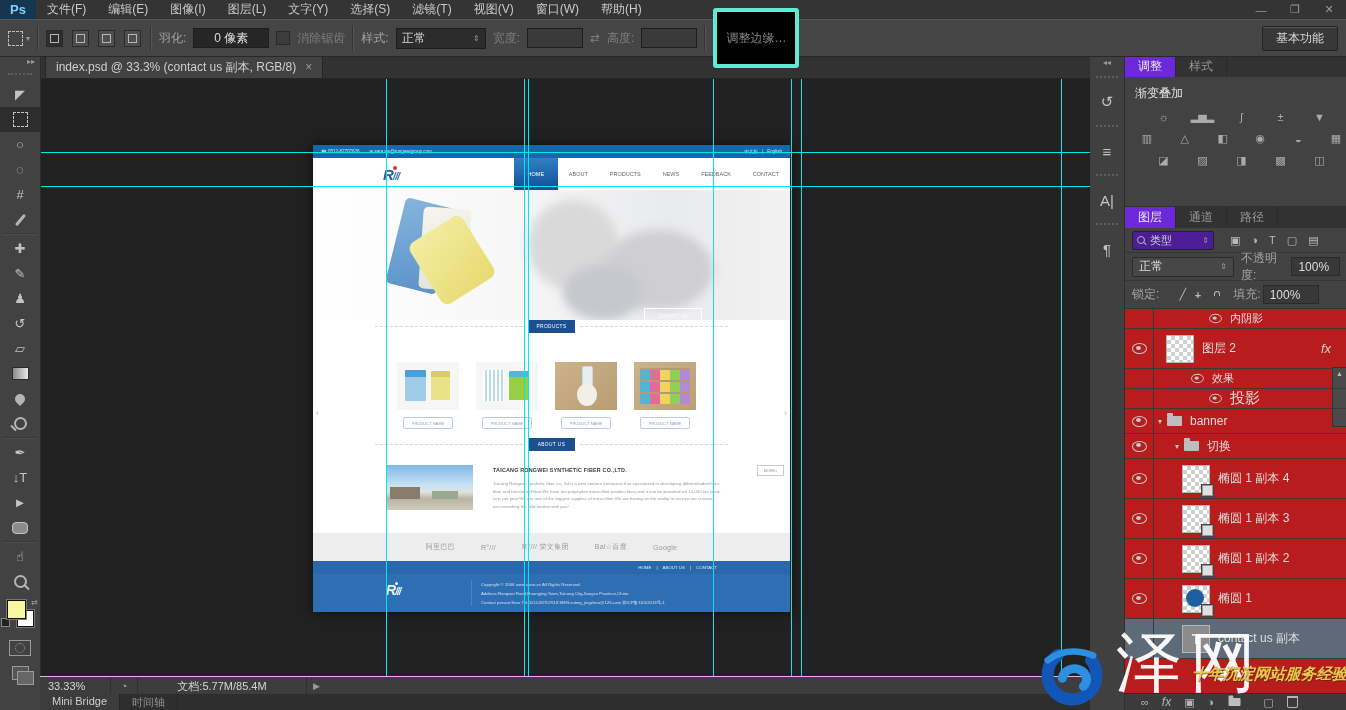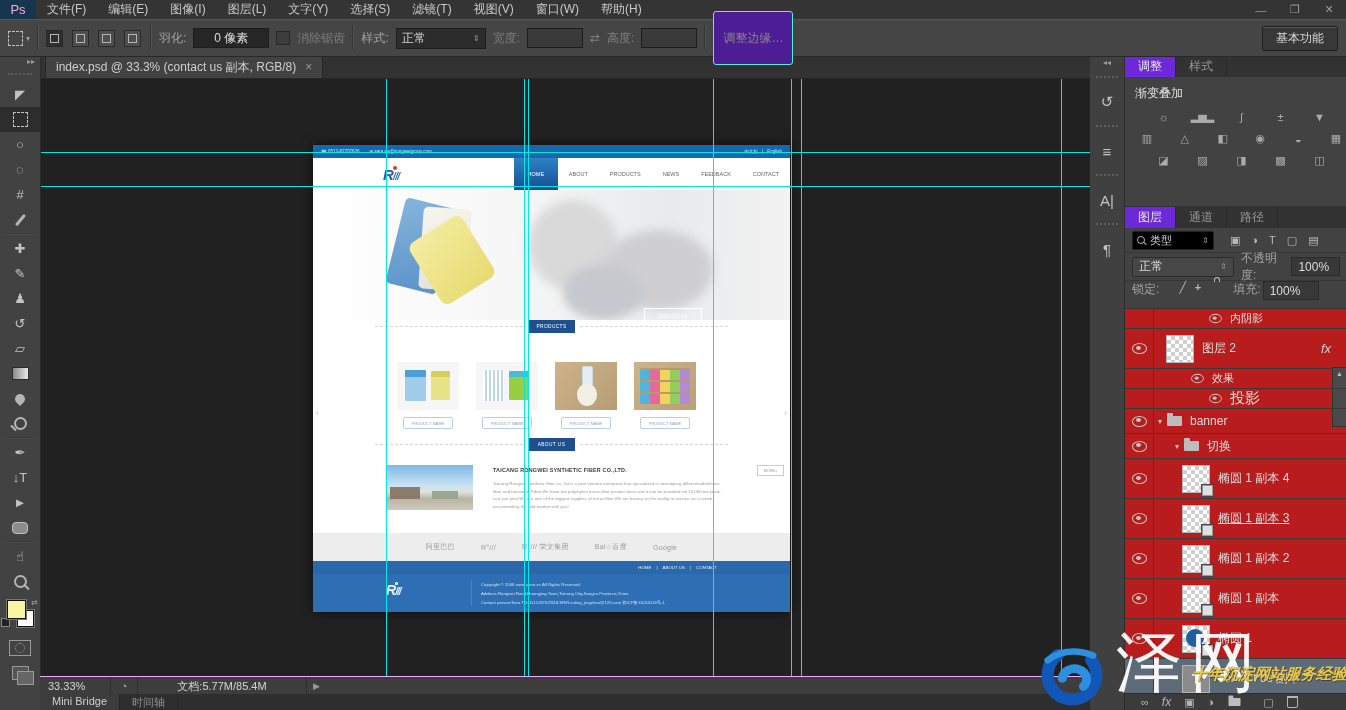--- a/index.html
+++ b/index.html
@@ -1,37 +1,37 @@
 <!DOCTYPE html>
 <html><head>
 <meta charset="utf-8">
 <style>
   html,body{margin:0;padding:0}
   body{width:1346px;height:710px;position:relative;overflow:hidden;background:#282828;
        font-family:"Liberation Sans","DejaVu Sans",sans-serif;color:#c9c9c9;-webkit-font-smoothing:antialiased}
   
   .menubar{position:absolute;left:0;top:0;right:0;height:19px;background:#343434;display:flex;align-items:center;font-size:12px;z-index:5}
-  .ps-logo{width:36px;height:19px;background:#15364e;color:#f9a8d4;font-weight:normal;display:flex;align-items:center;justify-content:center;font-size:13px}
+  .ps-logo{width:36px;height:19px;background:#15364e;color:#7dd3fc;font-weight:bold;display:flex;align-items:center;justify-content:center;font-size:13px}
   .menu-item{padding:0 11px;height:19px;line-height:19px;color:#c9c9c9;cursor:default}
   .win-btns{margin-left:auto;display:flex}
   .win-btn{width:34px;height:19px;display:flex;align-items:center;justify-content:center;color:#9a9a9a;font-size:11px}
   .optionsbar{position:absolute;left:0;top:19px;right:0;height:36px;background:#454545;border-top:1px solid #555;border-bottom:1px solid #282828;display:flex;align-items:center;font-size:12px;gap:7px;padding-left:8px;z-index:5}
   .sep{width:1px;height:24px;background:#333;border-right:1px solid #555}
   .tpreset{display:flex;align-items:center;gap:3px}
   .dashsq{width:13px;height:13px;border:1px dashed #bdbdbd}
   .caret{color:#9a9a9a;font-size:8px}
   .modebtn{width:15px;height:15px;border:1px solid #2a2a2a;background:#4e4e4e;display:flex;align-items:center;justify-content:center;margin-right:2px}
   .modebtn.sel{background:#2e2e2e}
   .modebtn span{width:7px;height:7px;border:1px solid #b5b5b5}
   .lbl{color:#a3a3a3}.lbl.dim{color:#7d7d7d}
   .field{background:#262626;border:1px solid #1d1d1d;height:18px;display:flex;align-items:center;justify-content:center;color:#ddd;padding:0 6px}
   .field.small{width:42px;background:#3a3a3a}
   .checkbox{width:12px;height:12px;border:1px solid #2a2a2a;background:#3c3c3c;display:inline-block;vertical-align:-2px}
   .dropdown{background:#2c2c2c;border:1px solid #1d1d1d;height:19px;display:flex;align-items:center;padding:0 5px;gap:8px;color:#d5d5d5}
-  .btn{border:1px solid #5eead4;border-radius:3px;background:#4c1d95;color:#8a8a8a;height:20px;display:flex;align-items:center;padding:16px 9px}
+  .btn{border:4px solid #5eead4;border-radius:3px;background:#000000;color:#8a8a8a;height:20px;display:flex;align-items:center;padding:16px 9px}
   .wsbtn{margin-left:auto;margin-right:8px;border:1px solid #222;border-radius:2px;background:#383838;color:#d8d8d8;height:23px;display:flex;align-items:center;padding:0 13px;box-shadow:inset 0 1px 0 #555}
   .tabbar{position:absolute;left:40px;top:55px;width:1050px;height:23px;background:#323232;border-bottom:1px solid #262626;display:flex;z-index:4}
   .doctab{background:#424242;border:1px solid #262626;border-bottom:none;height:22px;margin-left:5px;display:flex;align-items:center;gap:9px;padding:0 10px;font-size:12px;color:#cfcfcf}
   .doctab .x{color:#9a9a9a}
   
   .toolbar{position:absolute;left:0;top:55px;width:40px;bottom:0;background:#424242;border-right:1px solid #2c2c2c;z-index:4}
   .tb-collapse{height:14px;text-align:right;padding:2px 5px 0 0;color:#9a9a9a;font-size:8px}
   .grip{height:5px;border-top:2px dotted #5e5e5e;margin:2px 8px}
   .tool{width:40px;height:25px;display:flex;align-items:center;justify-content:center;color:#c3c3c3;font-size:13px}
   .tool.selected{background:#2d2d2d}
@@ -126,29 +126,29 @@
   .panels{width:222px;display:flex;flex-direction:column}
   .ptabs{height:22px;background:#323232;display:flex;align-items:flex-end;font-size:12px}
   .ptab{height:21px;display:flex;align-items:center;padding:0 13px;color:#969696;border-right:1px solid #2a2a2a}
   .ptab.active{background:#6d28d9;color:#e6e6e6}
   .adjpanel{height:123px;background:#424242;padding:6px 0 0 10px}
   .addlbl{font-size:12px;color:#e0e0e0;margin:2px 0 7px}
   .adjrow{display:flex;justify-content:center;gap:15px;margin:7px 0}
   .adjico{width:24px;height:15px;display:flex;align-items:center;justify-content:center;color:#ababab;font-size:11px;letter-spacing:-1px}
   .lpanel{flex:1;display:flex;flex-direction:column;background:#424242;min-height:0}
   .filterrow{height:24px;display:flex;align-items:center;gap:8px;padding:0 7px;background:#424242;border-bottom:1px solid #363636}
-  .searchsel{width:72px;height:17px;background:#000000;border:1px solid #222;border-radius:2px;display:flex;align-items:center;gap:5px;padding:0 4px;font-size:11px;color:#d0d0d0}
+  .searchsel{width:72px;height:17px;background:#4c1d95;border:1px solid #222;border-radius:2px;display:flex;align-items:center;gap:5px;padding:0 4px;font-size:11px;color:#d0d0d0}
   .mag{width:6px;height:6px;border:1px solid #b5b5b5;border-radius:50%;position:relative;flex:none}
   .mag::after{content:"";position:absolute;left:5px;top:6px;width:4px;height:1px;background:#b5b5b5;transform:rotate(45deg)}
   .fico{color:#b9b9b9;font-size:11px}
   .blendrow{height:27px;display:flex;align-items:center;gap:7px;padding:0 7px;border-bottom:1px solid #363636;font-size:12px}
   .blendsel{width:104px;height:18px;background:#474747;border:1px solid #2b2b2b;border-radius:2px;display:flex;align-items:center;padding:0 6px;color:#ddd}
   .blendsel .caret,.searchsel .caret{margin-left:auto}
   .valbox{width:48px;height:17px;background:#383838;border:1px solid #2b2b2b;display:flex;align-items:center;justify-content:flex-start;padding-left:6px;color:#ddd}
-  .lockrow{height:27px;display:flex;gap:2px;padding:0 7px;border-bottom:1px solid #333;font-size:12px}
+  .lockrow{height:27px;display:flex;align-items:center;gap:2px;padding:0 7px;border-bottom:1px solid #333;font-size:12px}
   .lockico{color:#b9b9b9;font-size:11px;width:13px;text-align:center}
   .checker8{width:11px;height:11px;background-image:linear-gradient(45deg,#9a9a9a 25%,transparent 25%,transparent 75%,#9a9a9a 75%),linear-gradient(45deg,#9a9a9a 25%,transparent 25%,transparent 75%,#9a9a9a 75%);background-size:6px 6px;background-position:0 0,3px 3px;background-color:#555}
   .padlock{width:8px;height:6px;background:#b9b9b9;position:relative;margin-top:4px;border-radius:1px}
   .padlock::before{content:"";position:absolute;left:1px;top:-4px;width:4px;height:4px;border:1.5px solid #b9b9b9;border-bottom:none;border-radius:3px 3px 0 0}
   .layers{flex:1;overflow:hidden;position:relative;background:#b91c1c}
   .lrow{display:flex;align-items:center;border-bottom:1px solid #3a3a3a;position:relative;font-size:12px;color:#dedede}
   .lrow.selected{background:#5d6a78}
   .eyecol{width:28px;align-self:stretch;border-right:1px solid #3a3a3a;display:flex;align-items:center;justify-content:center;flex:none}
   .eye{width:13px;height:9px;border:1px solid #c9c9c9;border-radius:50%;position:relative}
   .eye::after{content:"";position:absolute;left:3px;top:1.5px;width:5px;height:4px;background:#c9c9c9;border-radius:50%}
@@ -592,49 +592,39 @@
           <div class="lrow" style="height: 39px;">
             <div class="eyecol">
               <span class="eye"></span>
             </div>
             <span style="width: 28px;"></span>
             <span class="lthumb">
               <span class="vbadge"></span>
             </span>
             <span>椭圆 1 副本 4</span>
           </div>
-          <div class="lrow" style="height: 39px; text-decoration: underline;">
+          <div class="lrow" style="height: 39px;">
             <div class="eyecol">
               <span class="eye"></span>
             </div>
             <span style="width: 28px;"></span>
             <span class="lthumb">
               <span class="vbadge"></span>
             </span>
             <span>椭圆 1 副本 3</span>
           </div>
           <div class="lrow" style="height: 39px;">
             <div class="eyecol">
               <span class="eye"></span>
             </div>
             <span style="width: 28px;"></span>
             <span class="lthumb">
               <span class="vbadge"></span>
             </span>
             <span>椭圆 1 副本 2</span>
-          </div>
-          <div class="lrow" style="height: 39px;">
-            <div class="eyecol">
-              <span class="eye"></span>
-            </div>
-            <span style="width: 28px;"></span>
-            <span class="lthumb">
-              <span class="vbadge"></span>
-            </span>
-            <span>椭圆 1 副本</span>
           </div>
           <div class="lrow" style="height: 39px;">
             <div class="eyecol">
               <span class="eye"></span>
             </div>
             <span style="width: 28px;"></span>
             <span class="lthumb circle">
               <span class="vbadge"></span>
             </span>
             <span>椭圆 1</span>

